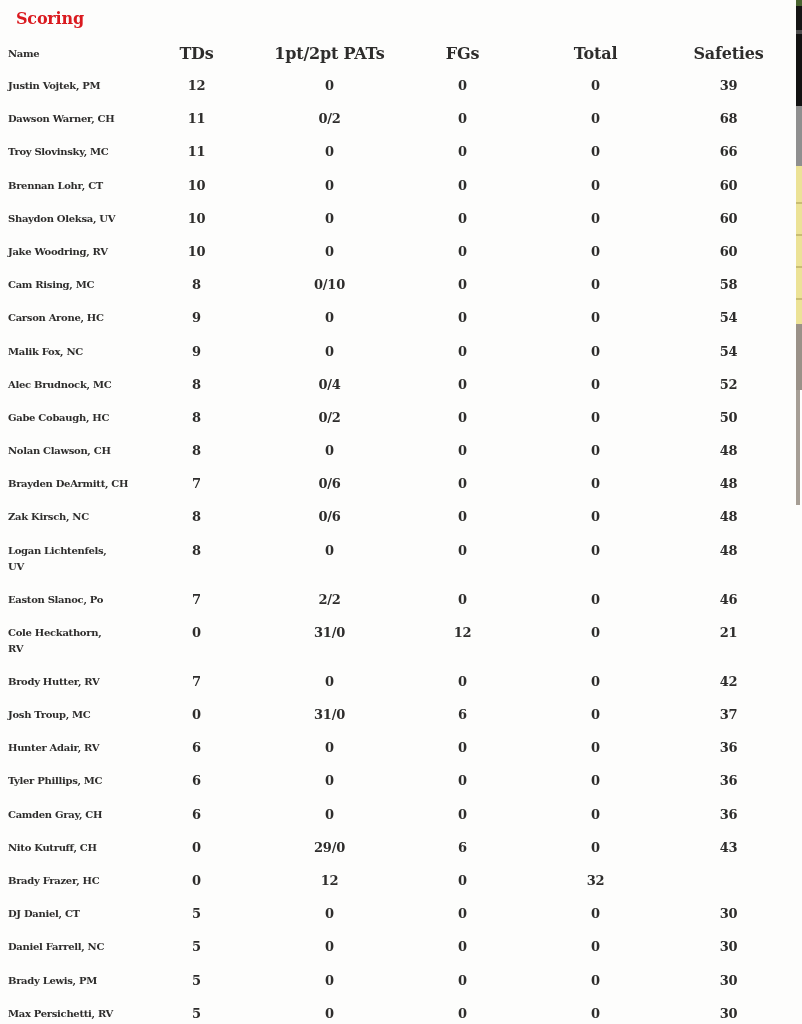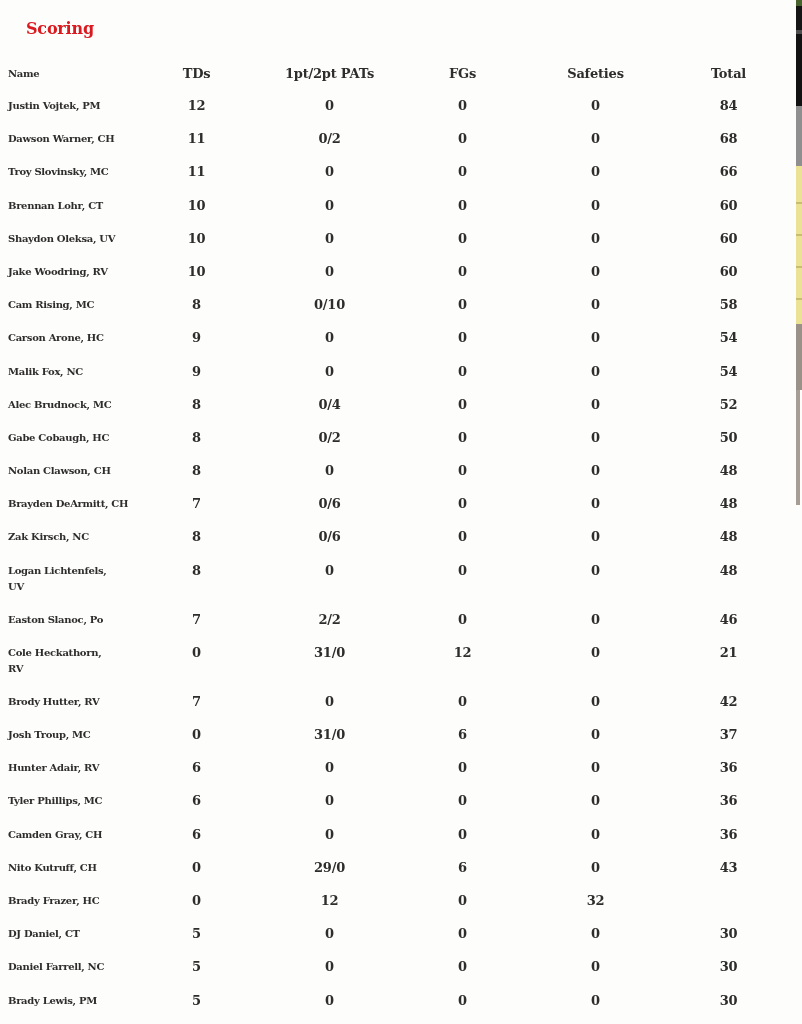--- a/index.html
+++ b/index.html
@@ -18,21 +18,21 @@
   .content {
     padding-left: 8px;
     padding-top: 2px;
   }
   .title {
     font-size: 16px;
     line-height: 18px;
     font-weight: 700;
     letter-spacing: -0.2px;
     color: #da1a1f;
-    margin: 18px;
+    margin: 8px;
   }
   .scoring-table {
     margin-top: 8px;
   }
   .hdr-row, .row {
     display: grid;
     grid-template-columns: 122px 133px 133px 133px 133px 133px;
     align-items: start;
   }
   .hdr-row {
@@ -44,21 +44,21 @@
   .row.tall {
     height: 49px;
   }
   .cell {
     line-height: 16px;
     padding-top: 10px;
     font-size: 13px;
     font-weight: 700;
   }
   .hdr-cell {
-    font-size: 13px;
+    font-size: 16px;
     font-weight: 700;
     letter-spacing: -0.2px;
     line-height: 16px;
     padding-top: 10px;
   }
   .name-col {
     text-align: left;
     white-space: pre;
     font-size: 10px;
     letter-spacing: -0.3px;
@@ -86,31 +86,31 @@
 <div class="page" style="background: rgb(253, 253, 252); color: rgb(46, 45, 44);">
   <div class="content">
     <h2 class="title" style="color: rgb(218, 26, 31);">Scoring</h2>
 
     <div class="scoring-table">
       <div class="hdr-row">
         <div class="hdr-cell name-col">Name</div>
         <div class="hdr-cell num-col">TDs</div>
         <div class="hdr-cell num-col">1pt/2pt PATs</div>
         <div class="hdr-cell num-col">FGs</div>
+        <div class="hdr-cell num-col">Total</div>
         <div class="hdr-cell num-col">Safeties</div>
-        <div class="hdr-cell num-col">Total</div>
       </div>
       <div>
           <div class="row">
             <div class="cell name-col">Justin Vojtek, PM</div>
             <div class="cell num-col">12</div>
             <div class="cell num-col">0</div>
             <div class="cell num-col">0</div>
             <div class="cell num-col">0</div>
-            <div class="cell num-col">84</div>
+            <div class="cell num-col">39</div>
           </div>
           <div class="row">
             <div class="cell name-col">Dawson Warner, CH</div>
             <div class="cell num-col">11</div>
             <div class="cell num-col">0/2</div>
             <div class="cell num-col">0</div>
             <div class="cell num-col">0</div>
             <div class="cell num-col">68</div>
           </div>
           <div class="row">

